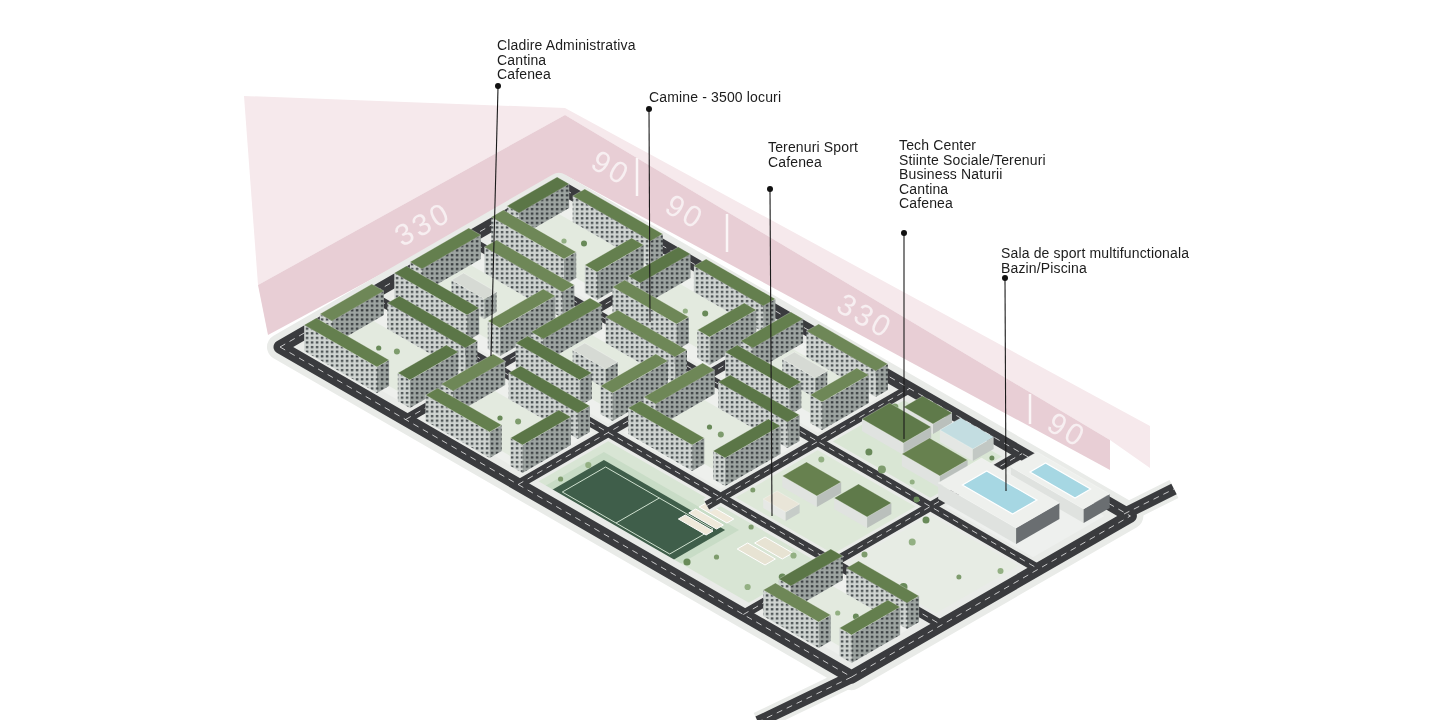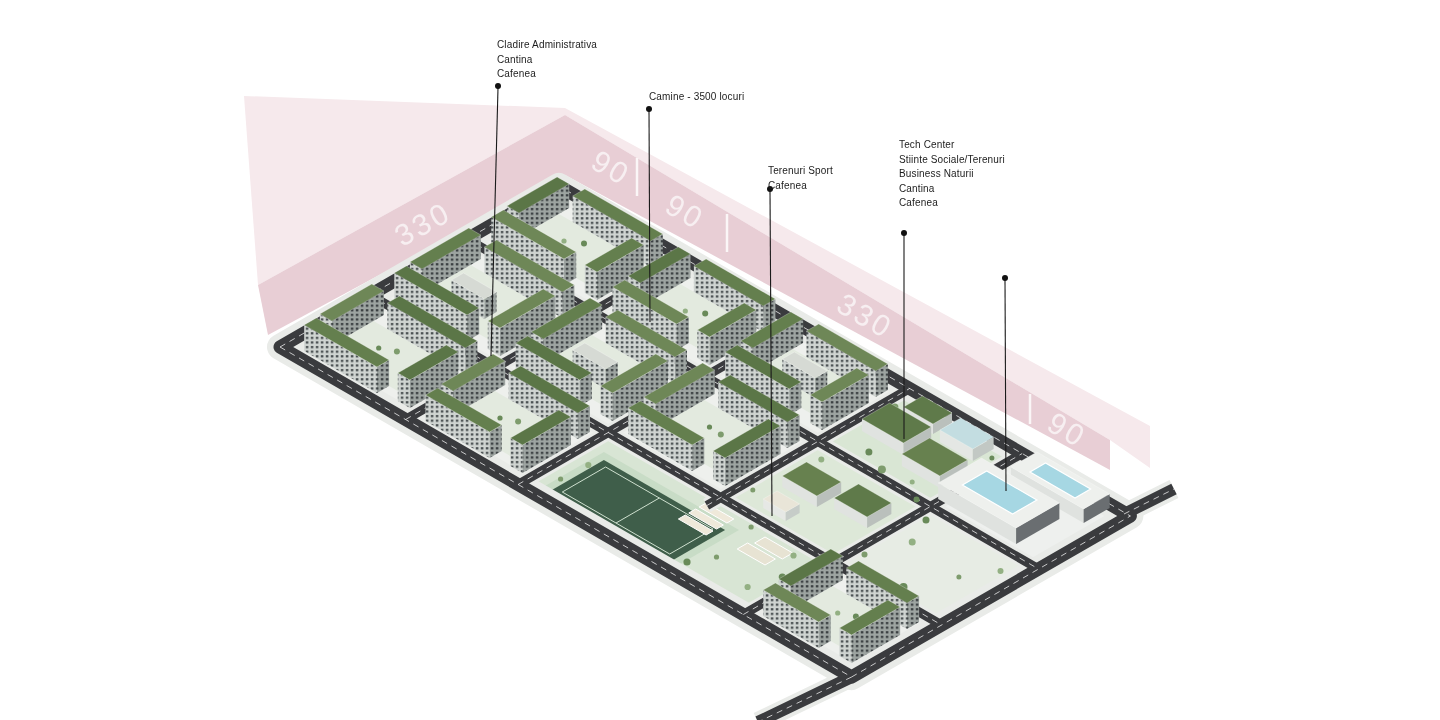--- a/index.html
+++ b/index.html
@@ -1,19 +1,19 @@
 <!DOCTYPE html>
 <html><head>
 <meta charset="utf-8">
 <style>
   html,body{margin:0;padding:0;background:#ffffff;}
   #stage{position:relative;width:1440px;height:720px;overflow:hidden;background:#ffffff;
          font-family:"Liberation Sans", sans-serif;}
   #plan-svg{position:absolute;left:0;top:0;}
-  .ann{position:absolute;color:#1c1c1c;font-size:10px;line-height:14.6px;letter-spacing:.15px;white-space:nowrap;}
+  .ann{position:absolute;color:#1c1c1c;font-size:14px;line-height:14.6px;letter-spacing:.15px;white-space:nowrap;}
   .dim-num{font-family:"Liberation Sans", sans-serif;font-size:30px;letter-spacing:3px;fill:#f9f2f4;opacity:.92;}
 </style>
 </head>
 <body>
 
 <div id="stage">
 
   <svg id="plan-svg" width="1440" height="720" viewBox="0 0 1440 720">
     <defs>
       <pattern id="wp" width="5" height="4.6" patternUnits="userSpaceOnUse">
@@ -299,24 +299,28 @@
   </svg>
 
   <div class="ann" style="left:497px;top:38px">
     <div>Cladire Administrativa</div>
     <div>Cantina</div>
     <div>Cafenea</div>
   </div>
   <div class="ann" style="left:649px;top:90px">
     <div>Camine - 3500 locuri</div>
   </div>
-  <div class="ann" style="left:768px;top:164px">
+  <div class="ann" style="left:768px;top:140px">
     <div>Terenuri Sport</div>
     <div>Cafenea</div>
   </div>
   <div class="ann" style="left:899px;top:138px">
     <div>Tech Center</div>
     <div>Stiinte Sociale/Terenuri</div>
     <div>Business Naturii</div>
     <div>Cantina</div>
     <div>Cafenea</div>
   </div>
+  <div class="ann" style="left:1001px;top:246px">
+    <div>Sala de sport multifunctionala</div>
+    <div>Bazin/Piscina</div>
+  </div>
 </div>
 
 </body></html>

